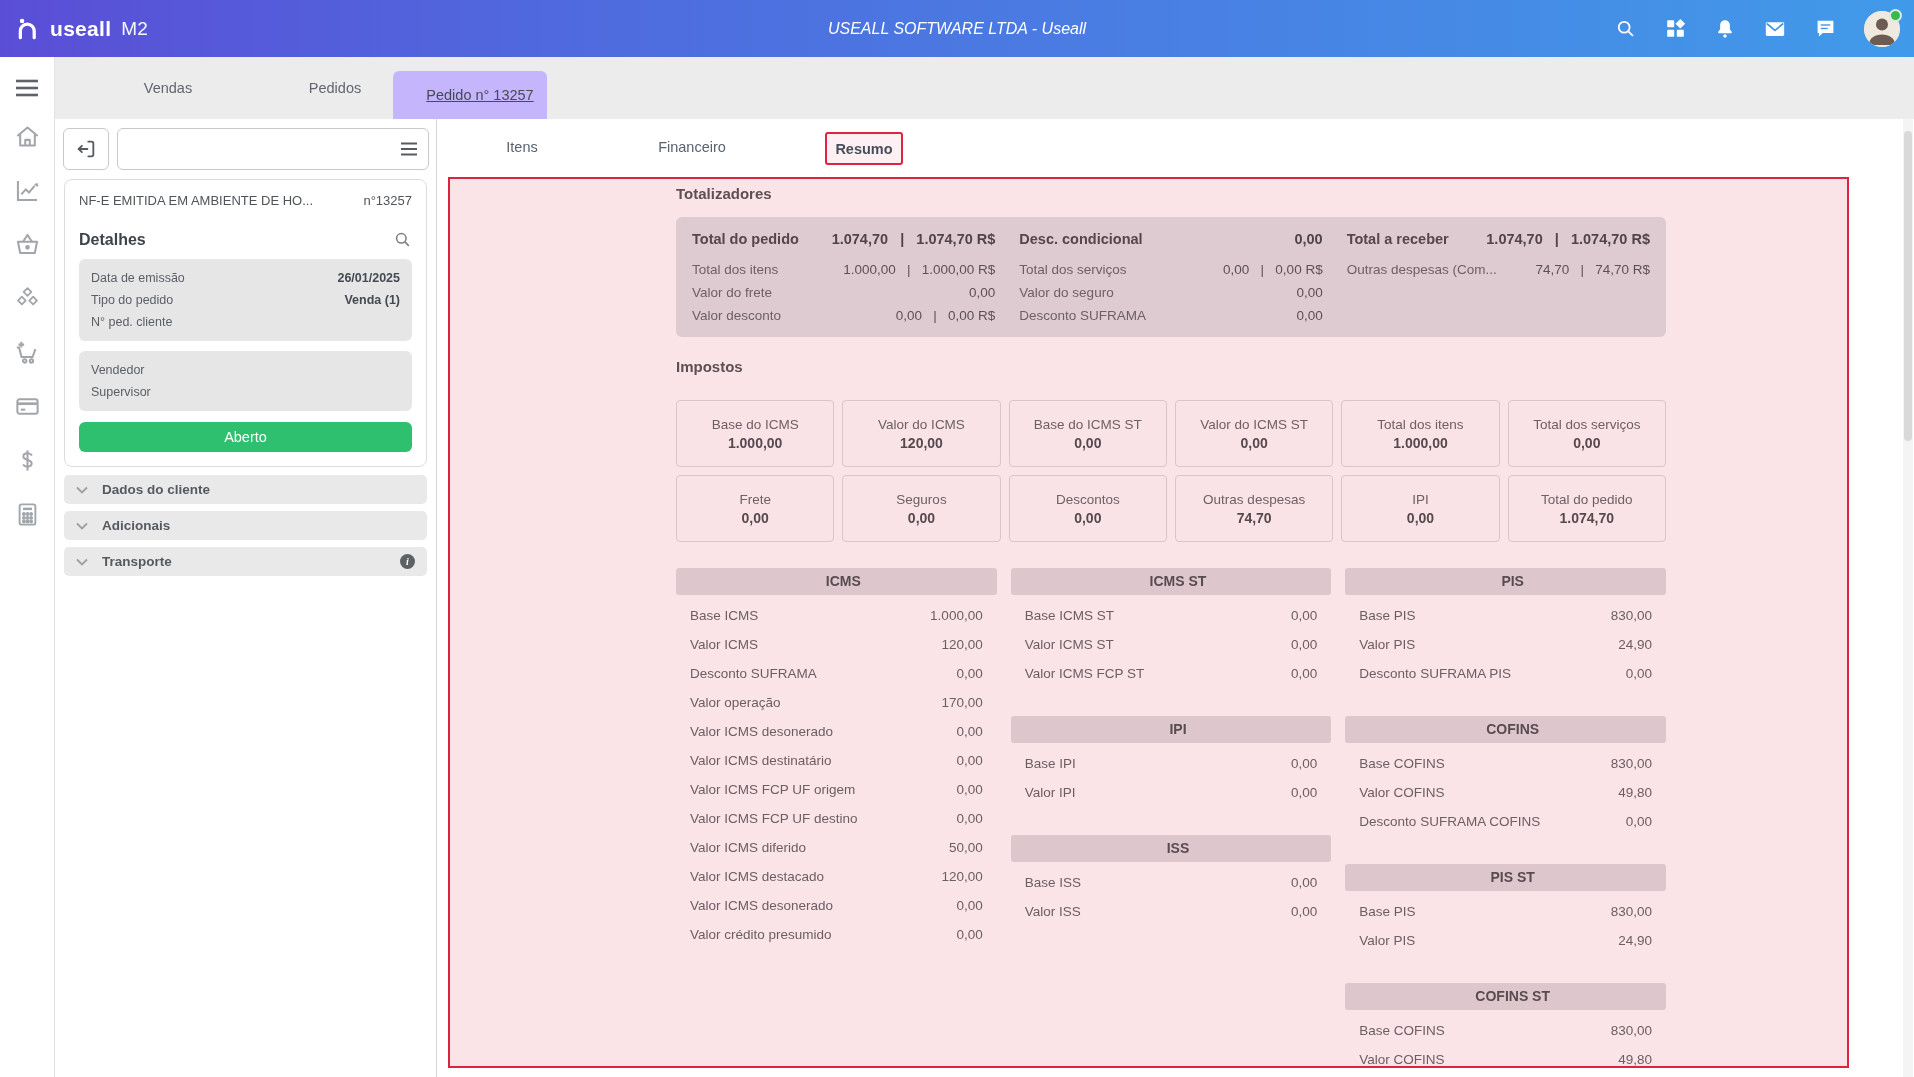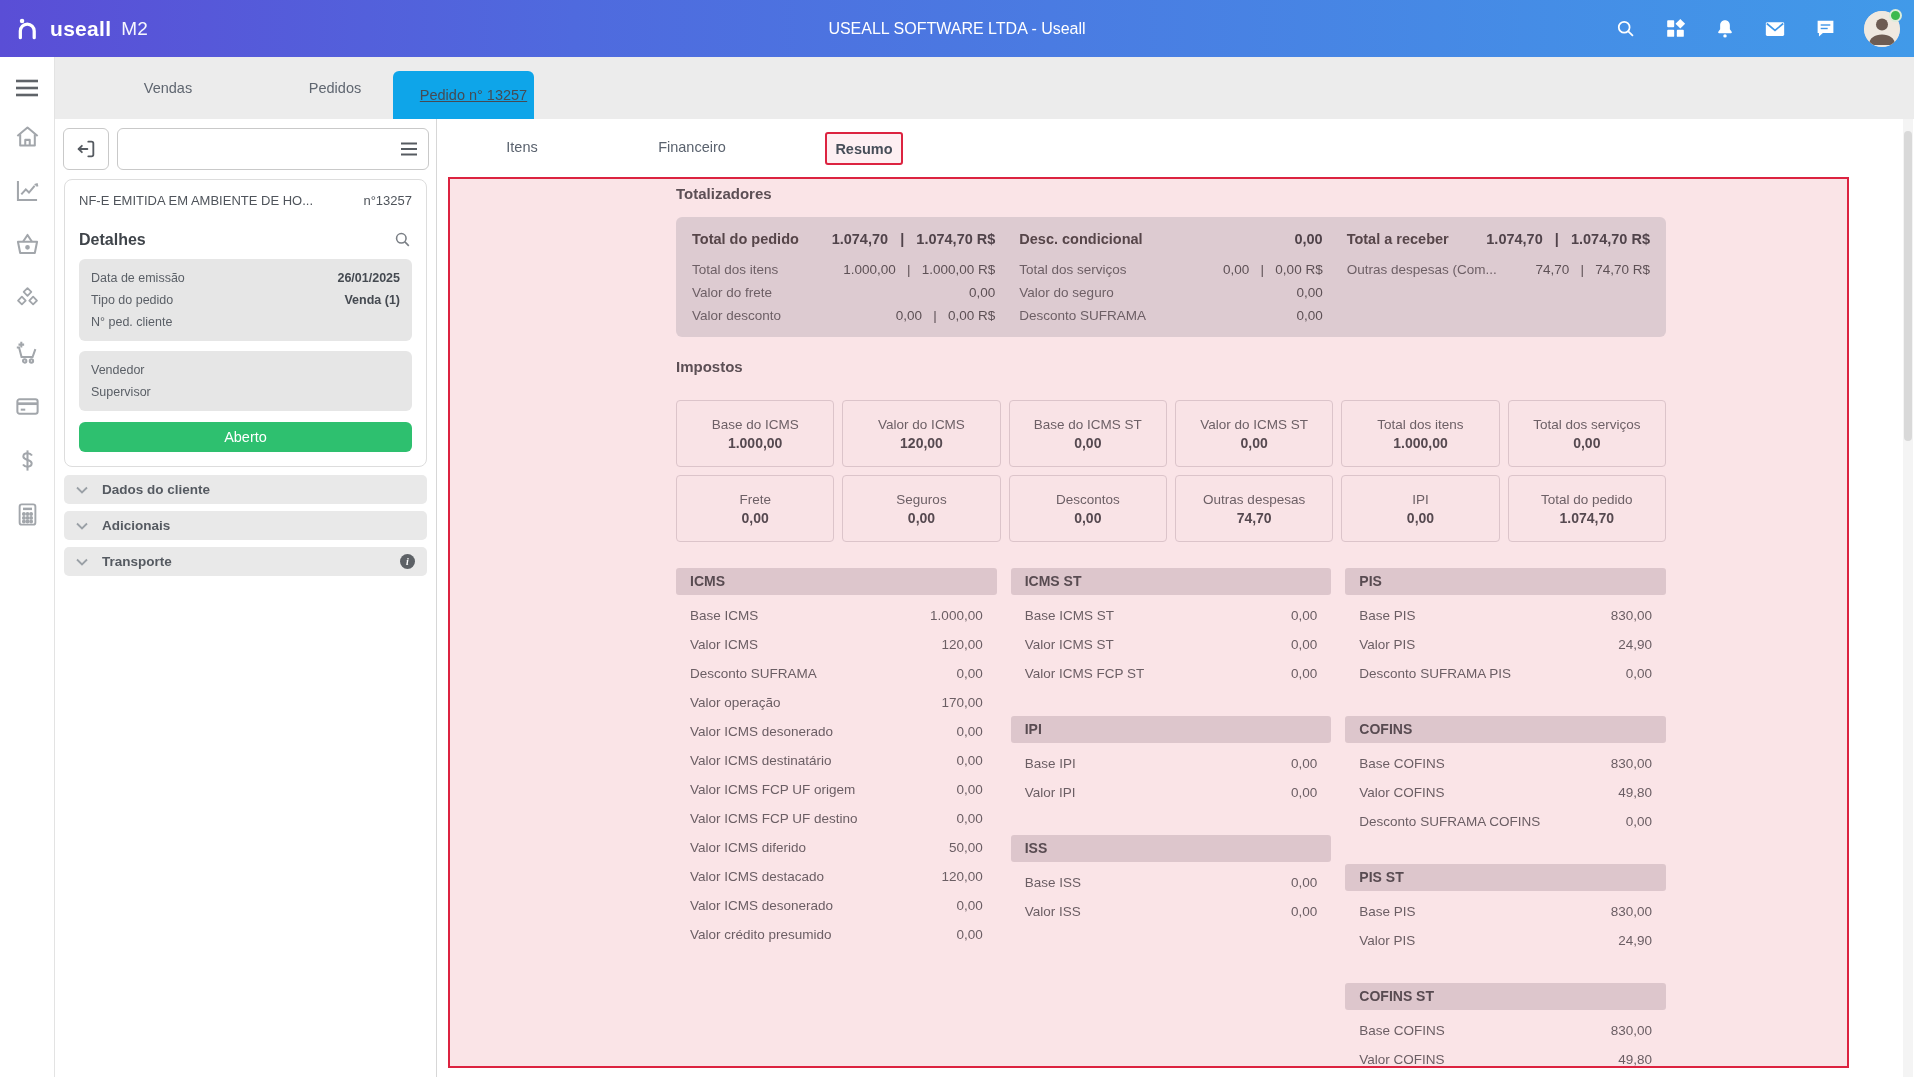--- a/index.html
+++ b/index.html
@@ -6,35 +6,35 @@
   html,body { width:1914px; height:1077px; overflow:hidden; background:#fff;
               font-family:"Liberation Sans","DejaVu Sans",sans-serif; }
 
   
   .app-header { position:absolute; left:0; top:0; width:1914px; height:57px;
     background:linear-gradient(90deg,#5a4ed6 0%,#4f6ade 30%,#419ae9 100%);
     display:flex; align-items:center; }
   .logo-wrap { display:flex; align-items:center; gap:8px; padding-left:16px; }
   .logo-text { color:#fff; font-size:21px; font-weight:bold; letter-spacing:.3px; }
   .logo-suffix { color:rgba(255,255,255,.95); font-size:19px; margin-left:2px; }
-  .header-title { position:absolute; left:0; right:0; text-align:center; color:#fff; font-size:16px; }
+  .header-title { position:absolute; left:0; right:0; text-align:center; color:#fff; font-size:16px;font-style:italic; }
   .header-icons { position:absolute; right:14px; display:flex; align-items:center; gap:28px; }
   .hicon { width:22px; height:22px; display:flex; align-items:center; justify-content:center; cursor:pointer; }
   .avatar { position:relative; width:36px; height:36px; border-radius:50%; background:#e9e3da; overflow:visible; cursor:pointer; }
   .avatar svg { border-radius:50%; }
   .status-dot { position:absolute; right:-2px; top:-2px; width:13px; height:13px; border-radius:50%;
     background:#3cb94e; border:2px solid #dcedda; }
 
   
   .nav-tabbar { position:absolute; left:55px; top:57px; right:0; height:62px; background:#ececec; }
   .nav-tab { position:absolute; top:0; height:62px; display:flex; align-items:center; justify-content:center;
     font-size:14.5px; color:#5f6670; cursor:pointer; }
   .nav-tab.t0 { left:13px; width:200px; }
   .nav-tab.t1 { left:180px; width:200px; }
-  .nav-tab.active { left:338px; width:141px; top:14px; height:48px; background:#0ea5e9;
+  .nav-tab.active { left:338px; width:154px; top:14px; height:48px; background:#c4b5fd;
     border-radius:6px 6px 0 0; color:#454b54; text-decoration:underline;padding-left:20px; }
 
   
   .icon-rail { position:absolute; left:0; top:57px; width:55px; bottom:0; background:#fff;
     border-right:1px solid #e3e3e3; display:flex; flex-direction:column; align-items:center; }
   .rail-burger { margin-top:22px; cursor:pointer; }
   .rail-items { margin-top:26px; display:flex; flex-direction:column; gap:27px; }
   .rail-items .ricon { width:27px; height:27px; cursor:pointer; }
 
   
@@ -95,21 +95,21 @@
   .imp-title { margin-top:21px; }
   .imp-rows { margin-top:23px; width:990px; display:flex; flex-direction:column; gap:8px; }
   .imp-row { display:flex; gap:8px; }
   .imp-box { flex:1; height:67px; background:#f9e3e6; border:1px solid #dcc4ca; border-radius:4px;
     display:flex; flex-direction:column; align-items:center; justify-content:center; gap:3px; }
   .imp-label { font-size:13.5px; color:#6d6066; }
   .imp-value { font-size:14px; font-weight:bold; color:#564950; }
 
   .tax-grid { margin-top:26px; width:990px; display:flex; gap:14px; align-items:flex-start; }
   .tax-col { flex:1; min-width:0; }
-  .tax-table { margin-bottom:28px; }
+  .tax-table { margin-bottom:28px;text-align:center; }
   .tax-title { height:27px; line-height:27px; background:#ddc6cc; border-radius:3px; padding-left:14px;
     font-size:14px; font-weight:bold; color:#584b51; }
   .tax-rows { margin-top:6px; }
   .tax-row { display:flex; justify-content:space-between; height:29px; align-items:center;
     padding:0 14px; font-size:13.5px; color:#6b5e64; }
 
   .v-scrollbar { position:absolute; right:1px; top:119px; width:10px; bottom:0; background:#f4f4f4; }
   .v-scrollbar .thumb { position:absolute; left:1px; right:1px; top:12px; height:310px;
     background:#d9d9d9; border-radius:5px; }
 

